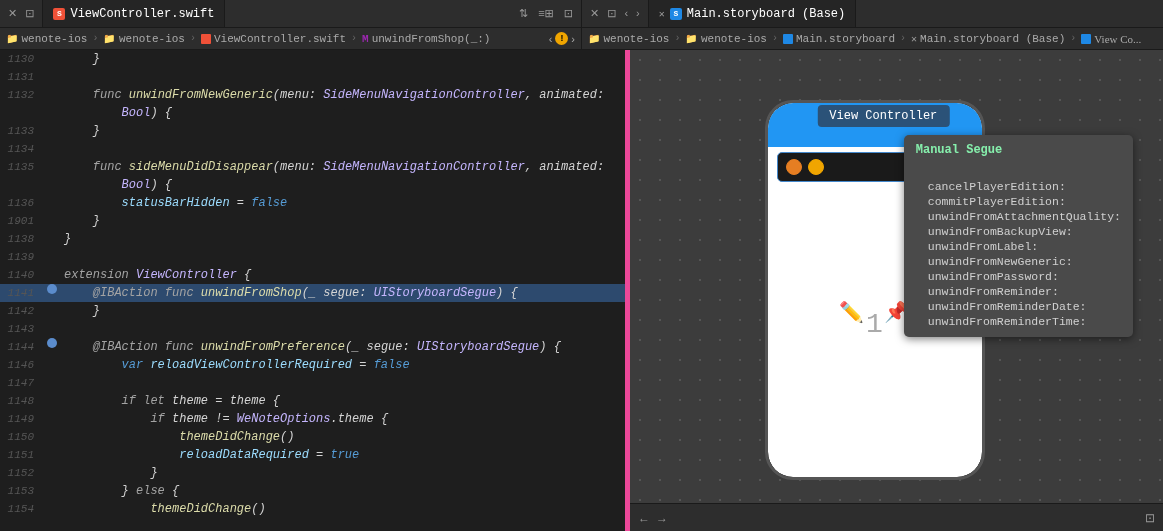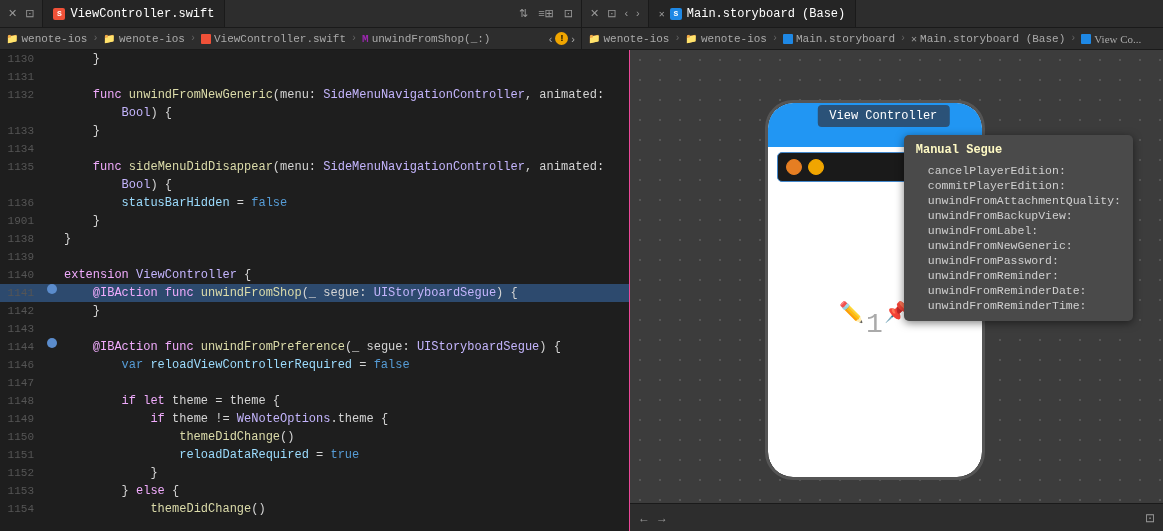--- a/index.html
+++ b/index.html
@@ -198,21 +198,22 @@
     }
 
     
     .code-editor {
       width: 630px;
       min-width: 630px;
       background: #1e1e1e;
       overflow: hidden;
       display: flex;
       flex-direction: column;
-      border-right: 1px solid #ec4899;
+      border-right: 5px solid #ec4899;
+      font-style: italic;
     }
     .code-lines {
       flex: 1;
       overflow: hidden;
       display: flex;
       flex-direction: column;
     }
     .code-line {
       display: flex;
       min-height: 18px;
@@ -245,21 +246,21 @@
     }
     .line-content {
       flex: 1;
       padding-left: 4px;
       font-size: 12px;
       line-height: 18px;
       white-space: pre;
       color: #d4d4d4;
     }
     
-    .kw { color: #f0abfc; }
+    .kw { color: #a3a3a3; }
     .kw-blue { color: #569cd6; }
     .fn { color: #dcdcaa; }
     .bool-val { color: #569cd6; }
     .type { color: #c4b5fd; }
     .param { color: #9cdcfe; }
 
     
     .storyboard-panel {
       flex: 1;
       background: #3a3a3a;
@@ -371,22 +372,22 @@
       border-radius: 5px;
       padding: 8px 12px;
       font-size: 12px;
       min-width: 180px;
       z-index: 20;
       box-shadow: 0 2px 8px rgba(0,0,0,0.5);
     }
     .segue-tooltip-title {
       font-weight: bold;
       font-size: 12px;
-      margin-bottom: 6px;
-      color: #fef9c3;
+      margin-bottom: 22px;
+      color: #86efac;
     }
     .segue-item {
       padding: 1px 0;
       font-size: 11.5px;
       color: #d0d0d0;
       padding-left: 12px;
     }
 
     
     .storyboard-toolbar {

